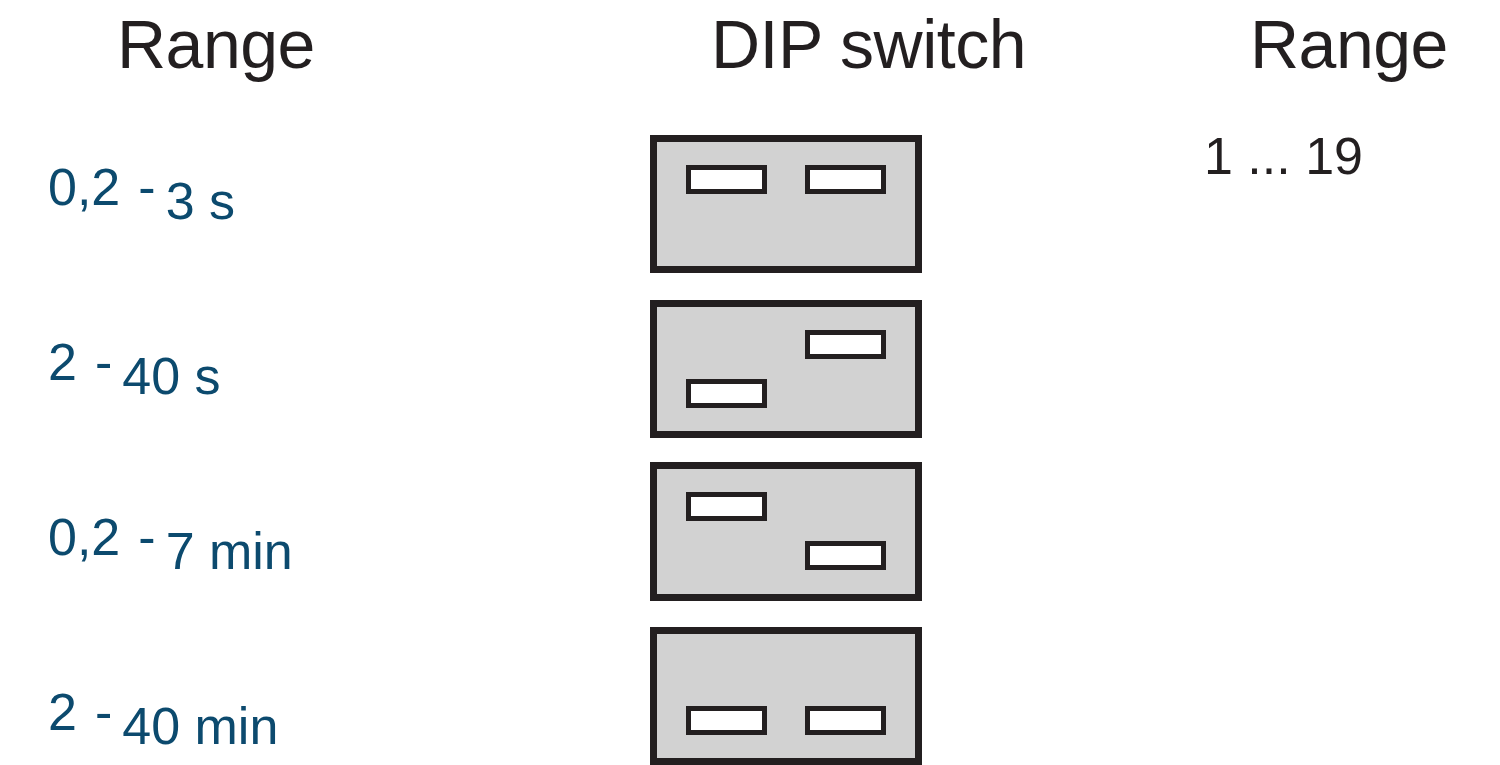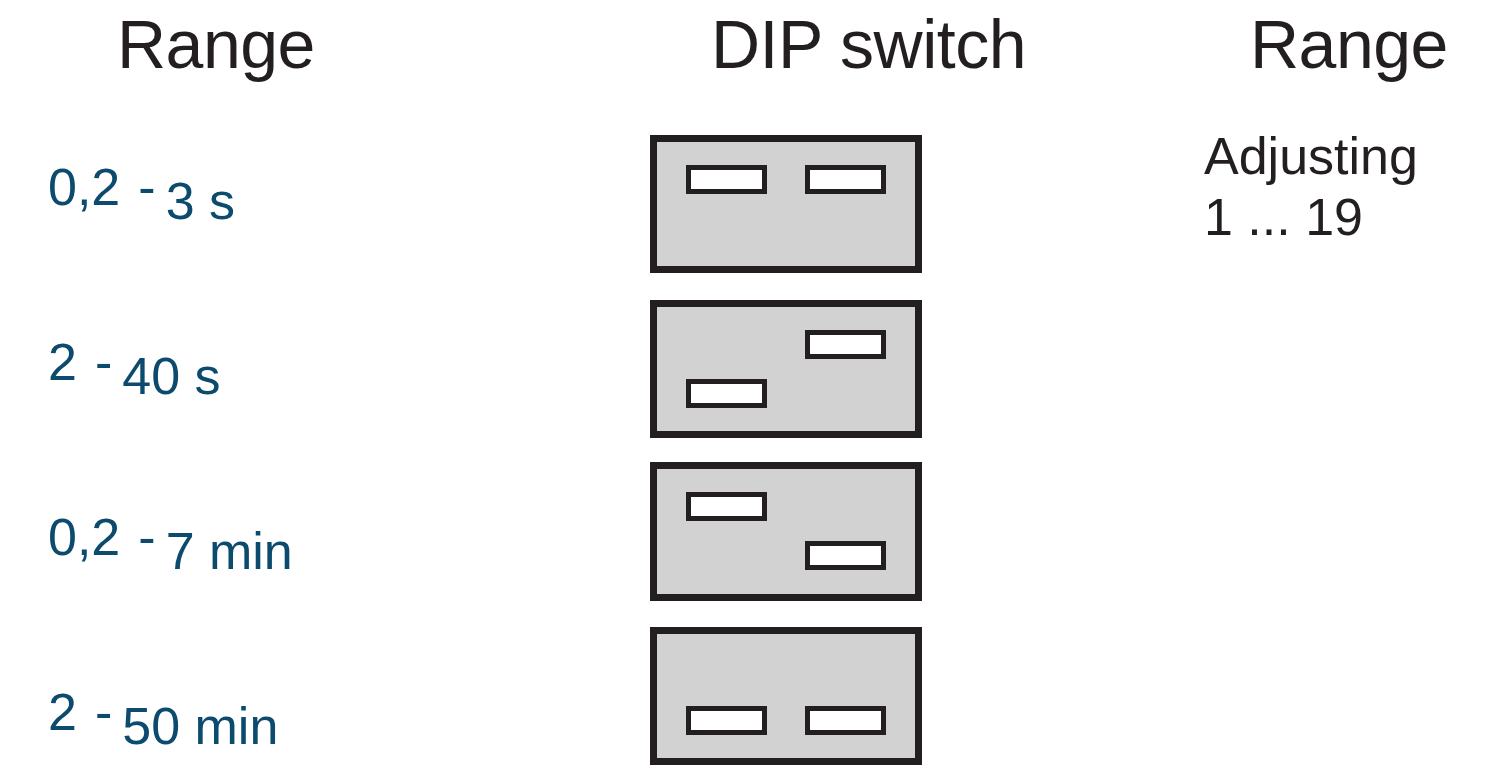--- a/index.html
+++ b/index.html
@@ -120,21 +120,21 @@
 
 <div class="range-row" style="top:505px">
   <span class="range-from">0,2</span>
   <span class="range-dash">-</span>
   <span class="range-to">7 min</span>
 </div>
 
 <div class="range-row" style="top:680px">
   <span class="range-from">2</span>
   <span class="range-dash">-</span>
-  <span class="range-to">50 min</span>
+  <span class="range-to">40 min</span>
 </div>
 
 <div class="dip-switch" style="top:135px; height:138px">
   <div class="dip-lever lever-left lever-up"></div>
   <div class="dip-lever lever-right lever-up"></div>
 </div>
 
 <div class="dip-switch" style="top:300px; height:138px">
   <div class="dip-lever lever-left lever-down"></div>
   <div class="dip-lever lever-right lever-up"></div>
@@ -144,15 +144,14 @@
   <div class="dip-lever lever-left lever-up"></div>
   <div class="dip-lever lever-right lever-down"></div>
 </div>
 
 <div class="dip-switch" style="top:627px; height:138px">
   <div class="dip-lever lever-left lever-down"></div>
   <div class="dip-lever lever-right lever-down"></div>
 </div>
 
 <div id="time-block">
-  <div>Adjusting</div>
   <div>1 ... 19</div>
 </div>
 
 </body></html>

